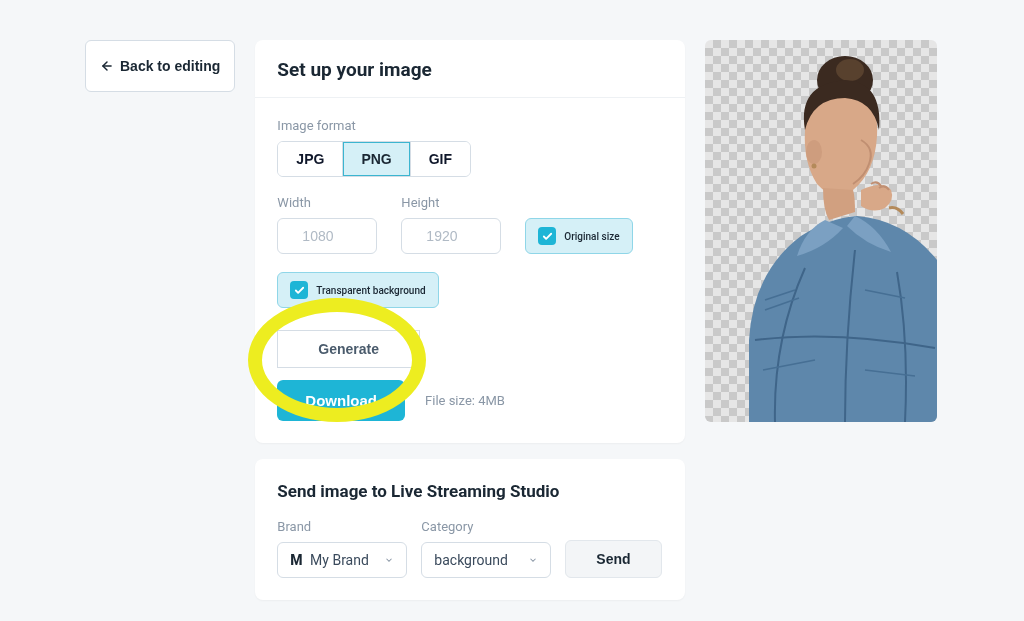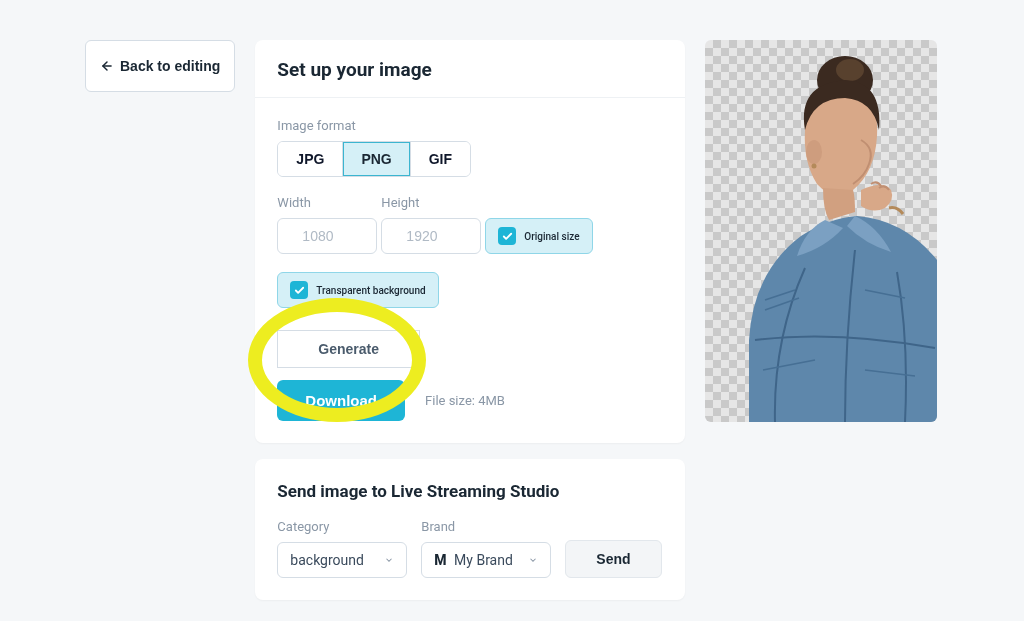--- a/index.html
+++ b/index.html
@@ -68,21 +68,21 @@
       color: #0f172a;
       cursor: pointer;
       border-right: 1px solid #d5dde5;
     }
     .seg-btn:last-child { border-right: none; }
     .seg-btn.active {
       background: #d5f0f7;
       color: #1a2733;
       box-shadow: inset 0 0 0 1px #3bb5d0;
     }
-    .dims-row { display: flex; gap: 4px; align-items: flex-end; margin-bottom: 18px; }
+    .dims-row { display: flex; gap: 24px; align-items: flex-end; margin-bottom: 18px; }
     .dim-group { display: flex; flex-direction: column; }
     .text-input {
       width: 100px;
       padding: 9px 24px;
       font-size: 14px;
       border: 1px solid #d5dde5;
       border-radius: 6px;
       color: #b0bac5;
       background: #fff;
     }
@@ -265,40 +265,40 @@
           <span class="file-size">File size: 4MB</span>
         </div>
       </div>
     </div>
 
     <div class="card">
       <div class="card2-body">
         <div class="card2-title">Send image to Live Streaming Studio</div>
         <div class="send-row">
           <div class="send-group">
-            <span class="field-label">Category</span>
-            <div class="select-like">
-              <span>background</span>
-              <svg class="chev" viewBox="0 0 24 24" fill="none" stroke="#8a97a6" stroke-width="2.5">
-                  <polyline points="6 9 12 15 18 9"></polyline>
-                </svg>
-            </div>
-          </div>
-          <div class="send-group">
             <span class="field-label">Brand</span>
             <div class="select-like">
               <span>
                 <span class="brand-mono">M</span>
                 <span>My Brand</span>
               </span>
               <svg class="chev" viewBox="0 0 24 24" fill="none" stroke="#8a97a6" stroke-width="2.5">
                   <polyline points="6 9 12 15 18 9"></polyline>
                 </svg>
             </div>
           </div>
+          <div class="send-group">
+            <span class="field-label">Category</span>
+            <div class="select-like">
+              <span>background</span>
+              <svg class="chev" viewBox="0 0 24 24" fill="none" stroke="#8a97a6" stroke-width="2.5">
+                  <polyline points="6 9 12 15 18 9"></polyline>
+                </svg>
+            </div>
+          </div>
           <button class="send-btn">Send</button>
         </div>
       </div>
     </div>
   </div>
 
   <div class="preview">
     <svg width="232" height="382" viewBox="0 0 232 382">
 
       <ellipse cx="140" cy="40" rx="28" ry="24" fill="#3b2a20"></ellipse>

